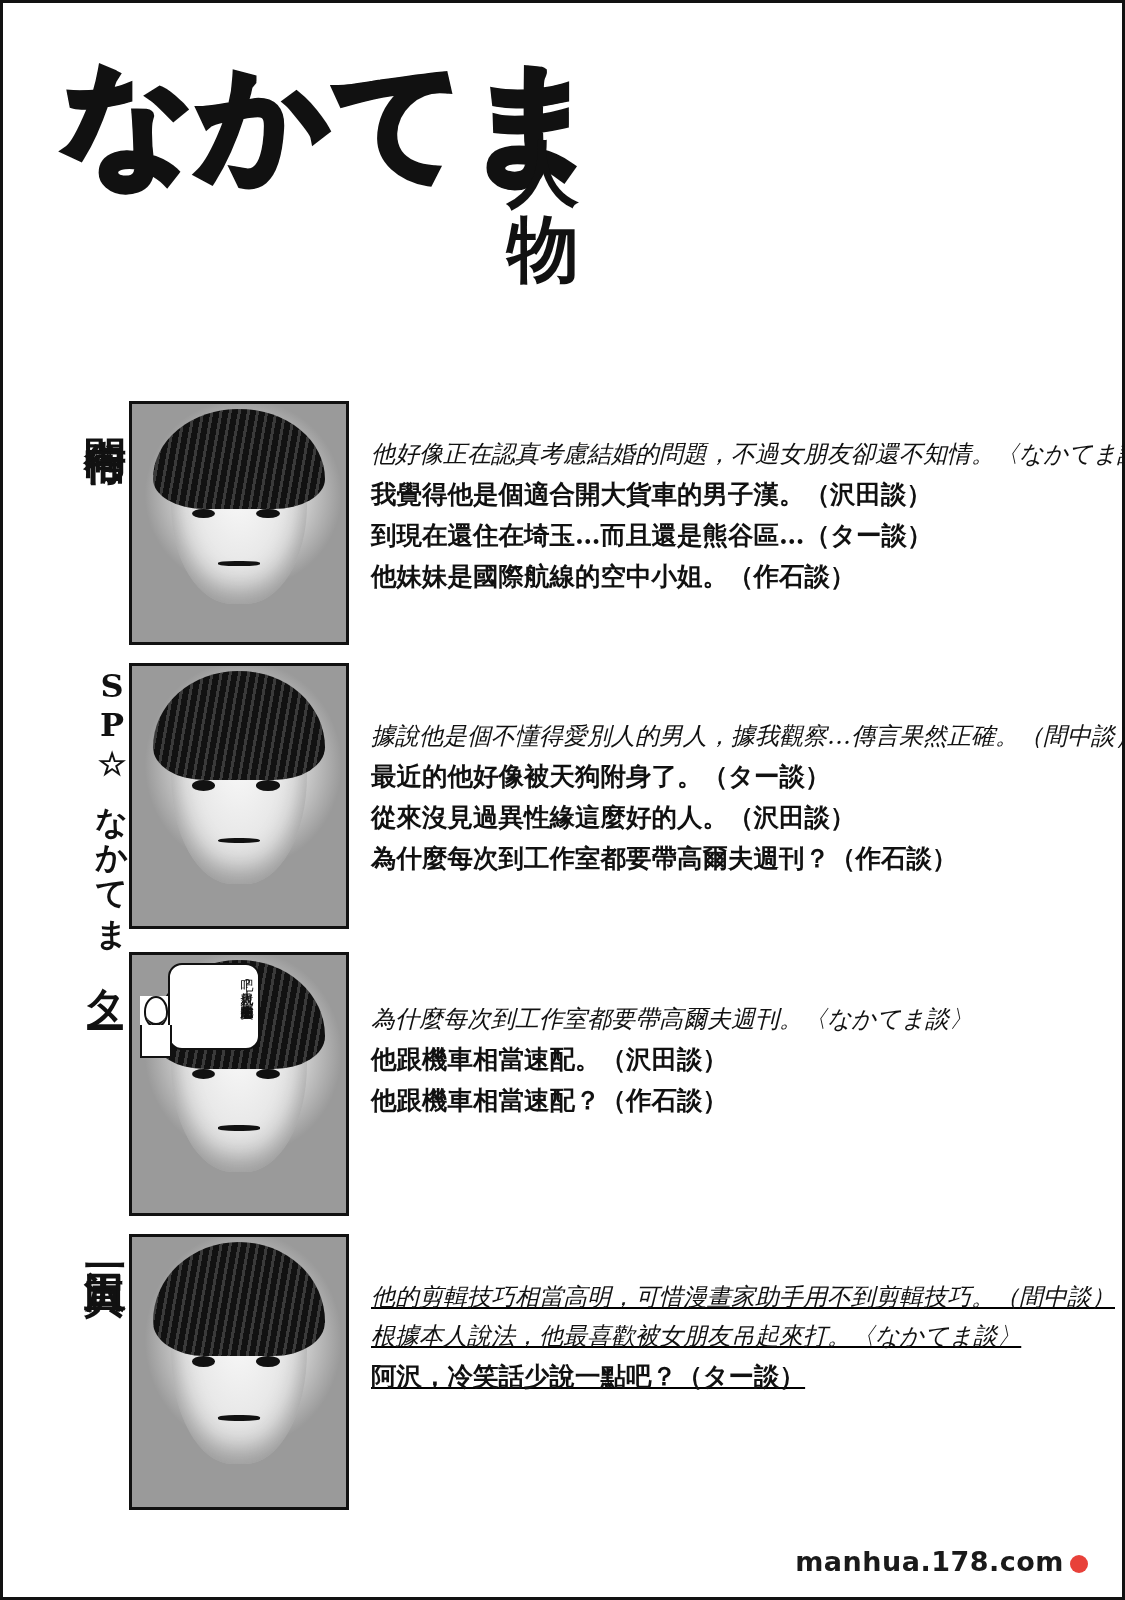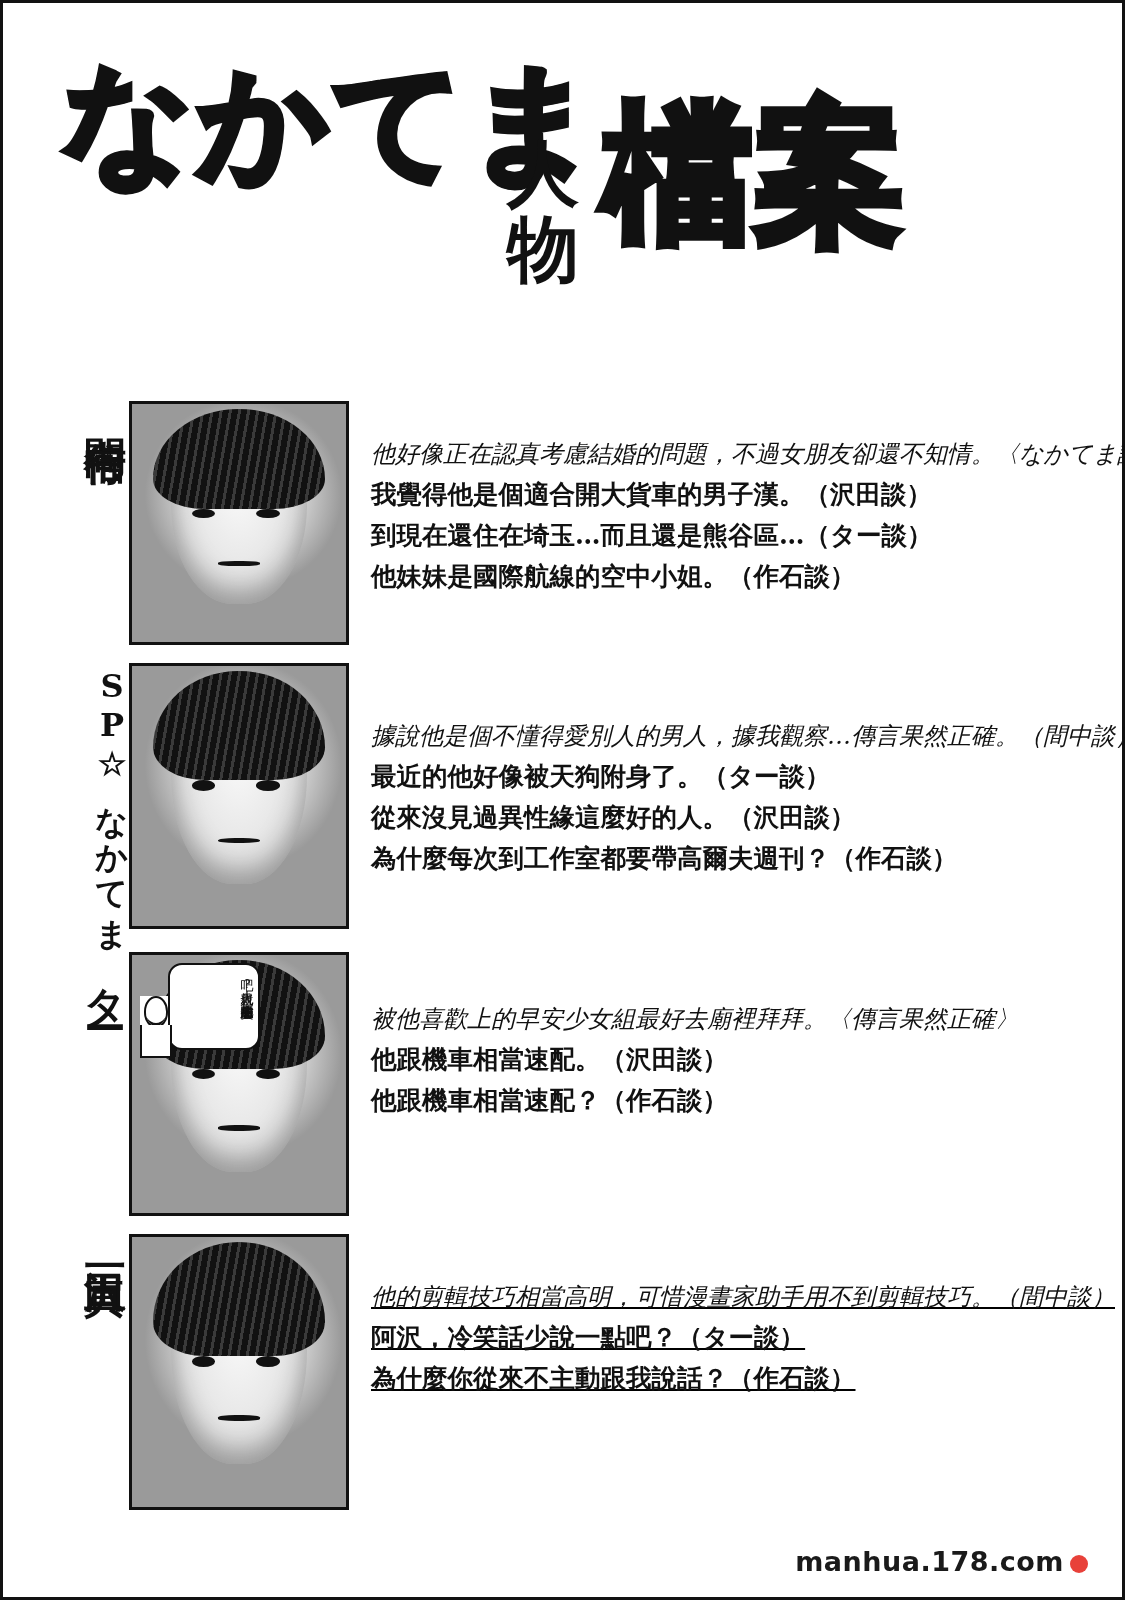--- a/index.html
+++ b/index.html
@@ -275,21 +275,20 @@
 <body>
 
 <div class="page">
 
   <div class="title-area">
     <div class="title-main">なかてま</div>
     <div class="title-small">
       <span>人</span>
       <span>物</span>
     </div>
-    <div class="title-tail">檔案</div>
   </div>
 
   <div class="rows">
 
     <div class="row row-1">
       <div class="name">間中信行</div>
       <div class="portrait p1">
         <div class="face"></div>
         <div class="hair"></div>
         <div class="eye l"></div>
@@ -328,39 +327,39 @@
         <div class="hair"></div>
         <div class="eye l"></div>
         <div class="eye r"></div>
         <div class="mouth"></div>
         <div class="bubble-panel">
           <div class="mini-char"></div>
           <div class="bubble">吧？親入也就！省衛夏想憑省隊美加他</div>
         </div>
       </div>
       <div class="quotes">
-        <div class="quote q-thin">被他喜歡上的早安少女組最好去廟裡拜拜。〈傳言果然正確〉</div>
+        <div class="quote q-thin">為什麼每次到工作室都要帶高爾夫週刊。〈なかてま談〉</div>
         <div class="quote">他跟機車相當速配。（沢田談）</div>
         <div class="quote">他跟機車相當速配？（作石談）</div>
       </div>
     </div>
 
     <div class="row row-4">
       <div class="name">沢田真一</div>
       <div class="portrait p4">
         <div class="face"></div>
         <div class="hair"></div>
         <div class="eye l"></div>
         <div class="eye r"></div>
         <div class="mouth"></div>
       </div>
       <div class="quotes">
         <div class="quote q-thin">他的剪輯技巧相當高明，可惜漫畫家助手用不到剪輯技巧。（間中談）</div>
+        <div class="quote q-thin">根據本人說法，他最喜歡被女朋友吊起來打。〈なかてま談〉</div>
         <div class="quote">阿沢，冷笑話少說一點吧？（ター談）</div>
-        <div class="quote">為什麼你從來不主動跟我說話？（作石談）</div>
       </div>
     </div>
 
   </div>
 
   <div class="watermark">
     <span class="wm-text">manhua.178.com</span>
     <span class="wm-dot"></span>
   </div>
 

